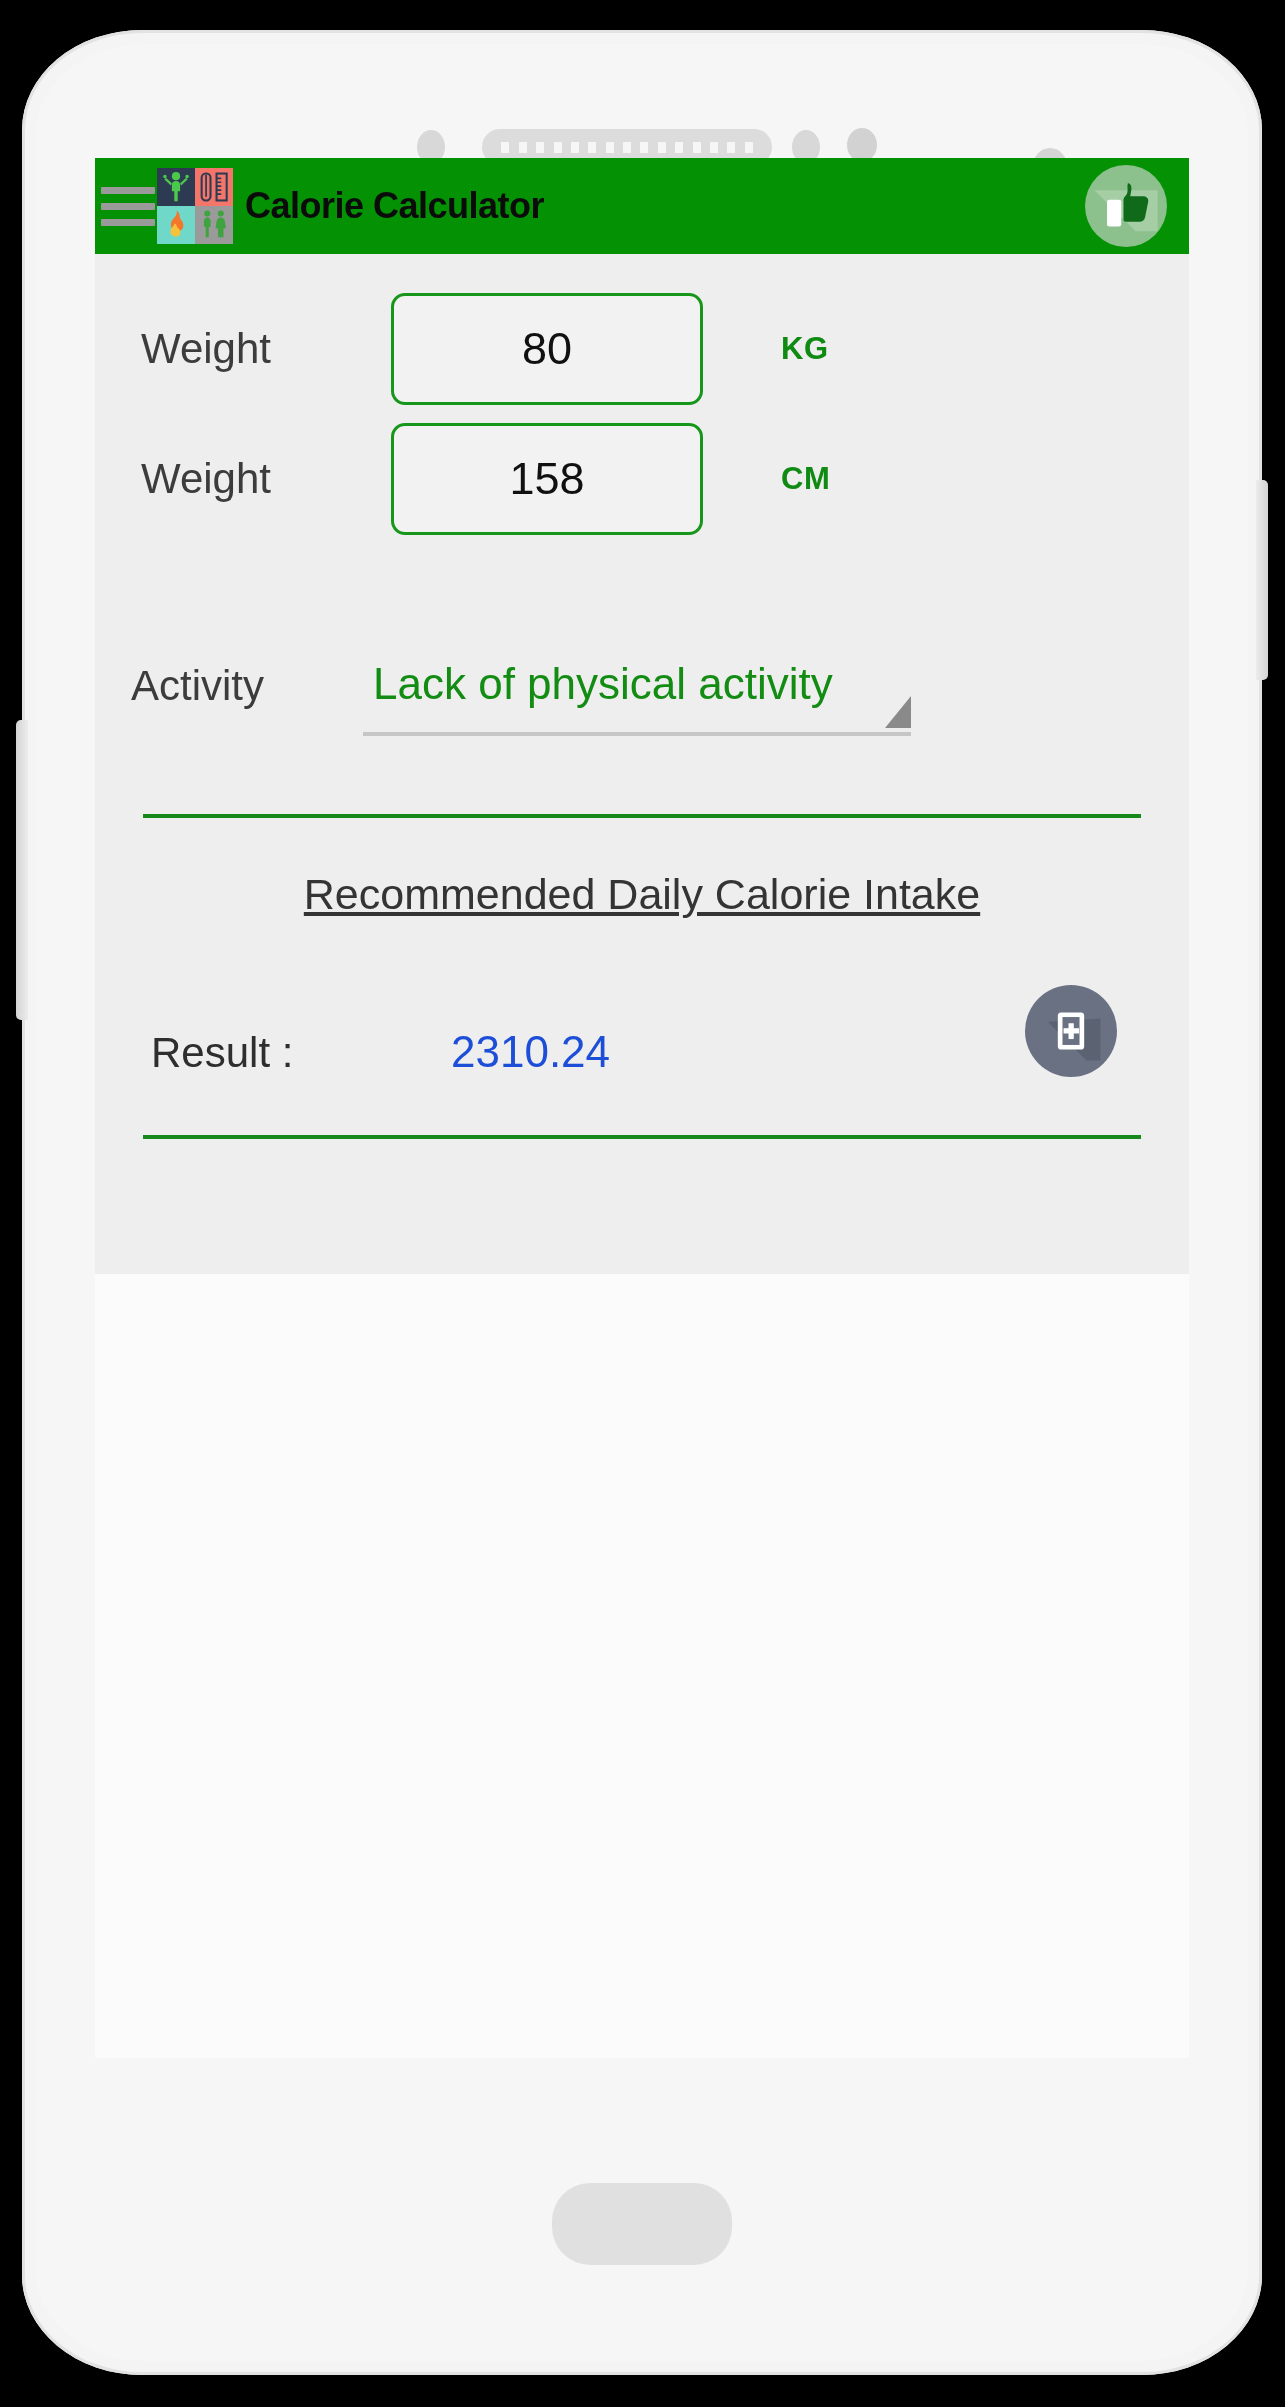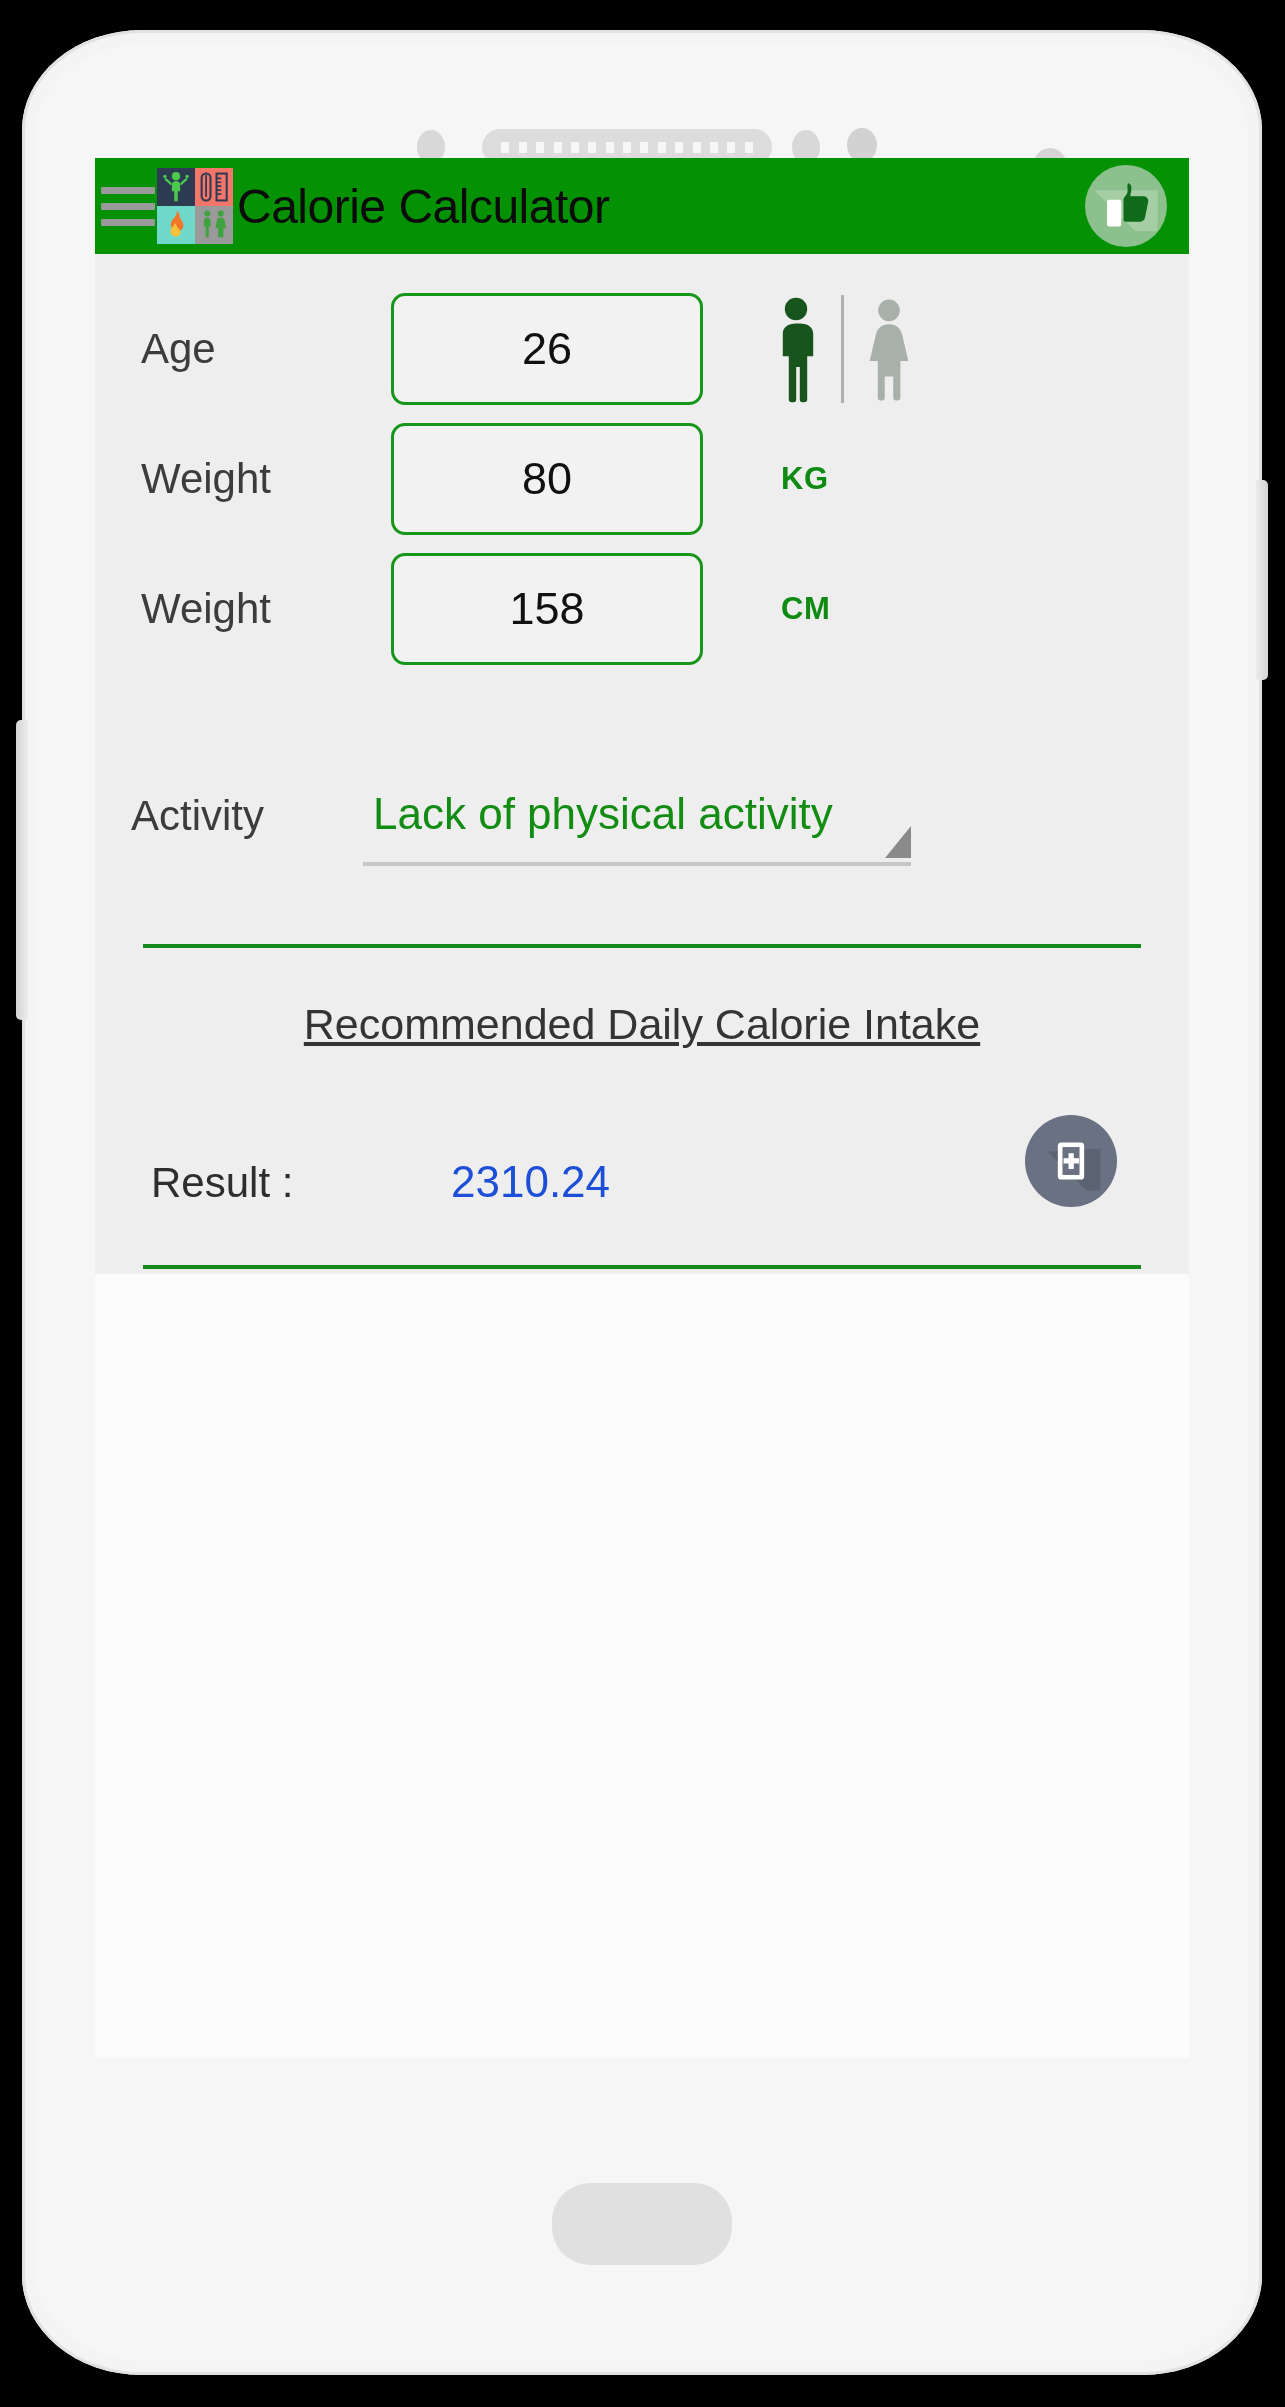--- a/index.html
+++ b/index.html
@@ -175,24 +175,24 @@
     overflow: hidden;
     display: flex;
     align-items: center;
     justify-content: center;
   }
   .q-navy   { background: #2d3b52; }
   .q-salmon { background: #f4756a; }
   .q-teal   { background: #6fd8c8; }
   .q-gray   { background: #9a9a9a; }
   #app-title {
-    font-size: 48px;
+    font-size: 36px;
     color: #0b0b0b;
-    margin-left: 4px;
-    font-weight: 400;
+    margin-left: 12px;
+    font-weight: 700;
     letter-spacing: -0.5px;
     white-space: nowrap;
   }
   #like-button {
     margin-left: auto;
     width: 82px;
     height: 82px;
     border-radius: 50%;
     background: #8cc08c;
     display: flex;
@@ -476,39 +476,20 @@
           <path d="M24.5 9.5c2.4 0 3.2 2 2.9 4.1l-.7 4.3h8.1c2.3 0 3.6 1.6 3.2 3.6l-2 9.8c-.3 1.6-1.7 2.7-3.3 2.7H24c-.9 0-1.6-.5-1.6-1.4V20.2c0-.8.3-1.4.8-2l.9-1.1c.7-.9.9-2 .9-3.2l-.1-2.3c0-1.2.4-2.1 1.2-2.1z" fill="#0f6b1a"></path>
         </svg>
       </div>
     </div>
 
     <div id="content">
       <div id="empty-area"></div>
 
       <div id="form-panel" style="position:relative;z-index:2;">
 
-        <div class="field-row">
-          <div class="field-label">Age</div>
-          <div class="field-input">26</div>
-          <div id="gender-selector">
-            <div class="gender-opt">
-              <svg width="56" height="108" viewBox="0 0 28 54" aria-hidden="true">
-                <circle cx="14" cy="7" r="5.6" fill="#17551c"></circle>
-                <path d="M14 14.2c-4 0-6.6 2-6.6 5.2v11.2h3v21.6c0 .9.6 1.4 1.4 1.4h1c.8 0 1.3-.5 1.3-1.4V36h1.8v16.2c0 .9.5 1.4 1.3 1.4h1c.8 0 1.4-.5 1.4-1.4V30.6h3V19.4c0-3.2-2.6-5.2-6.6-5.2z" fill="#17551c"></path>
-              </svg>
-            </div>
-            <div id="gender-divider"></div>
-            <div class="gender-opt">
-              <svg width="58" height="108" viewBox="0 0 30 54" aria-hidden="true">
-                <circle cx="15" cy="7" r="5.6" fill="#a9b0a9"></circle>
-                <path d="M15 14.2c-3.6 0-5.8 1.8-6.7 5L5 33.2h4.2v19c0 .9.5 1.4 1.3 1.4h1c.8 0 1.3-.5 1.3-1.4v-11h4.4v11c0 .9.6 1.4 1.4 1.4h1c.8 0 1.3-.5 1.3-1.4v-19H25l-3.3-14c-.9-3.2-3.1-5-6.7-5z" fill="#a9b0a9"></path>
-              </svg>
-            </div>
-          </div>
-        </div>
 
         <div class="field-row">
           <div class="field-label">Weight</div>
           <div class="field-input">80</div>
           <div class="field-unit">KG</div>
         </div>
 
         <div class="field-row">
           <div class="field-label">Weight</div>
           <div class="field-input">158</div>

